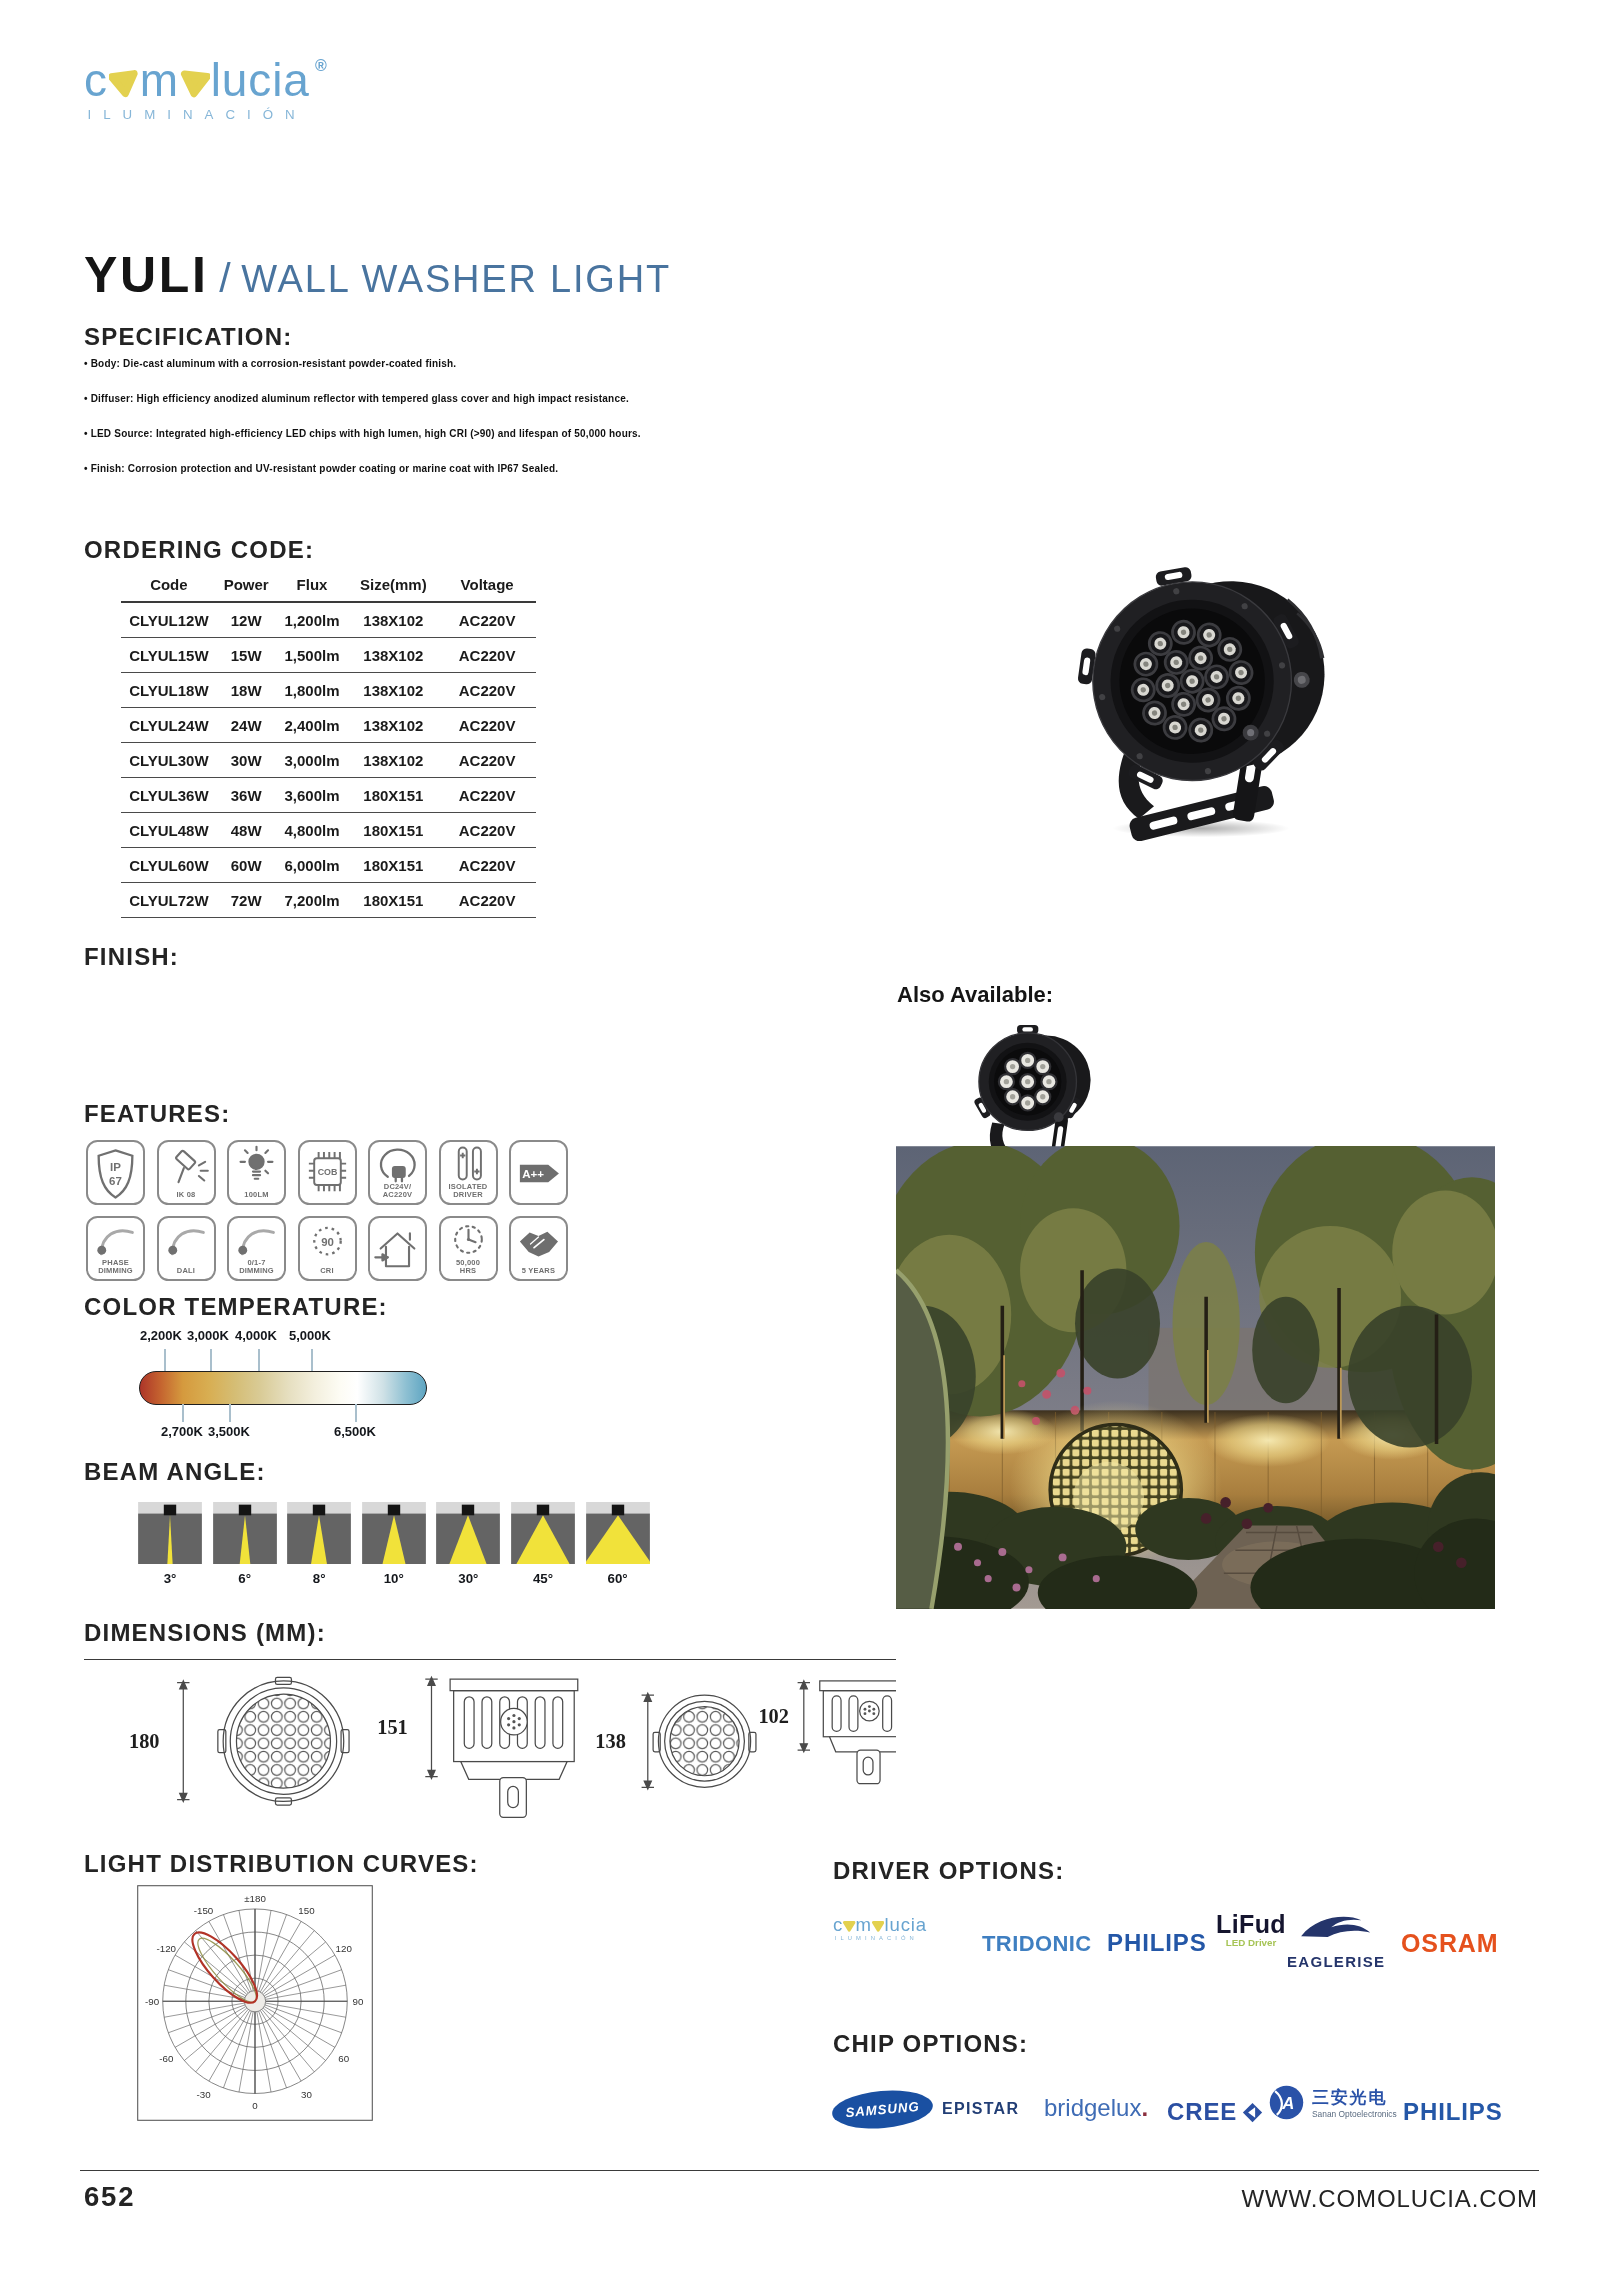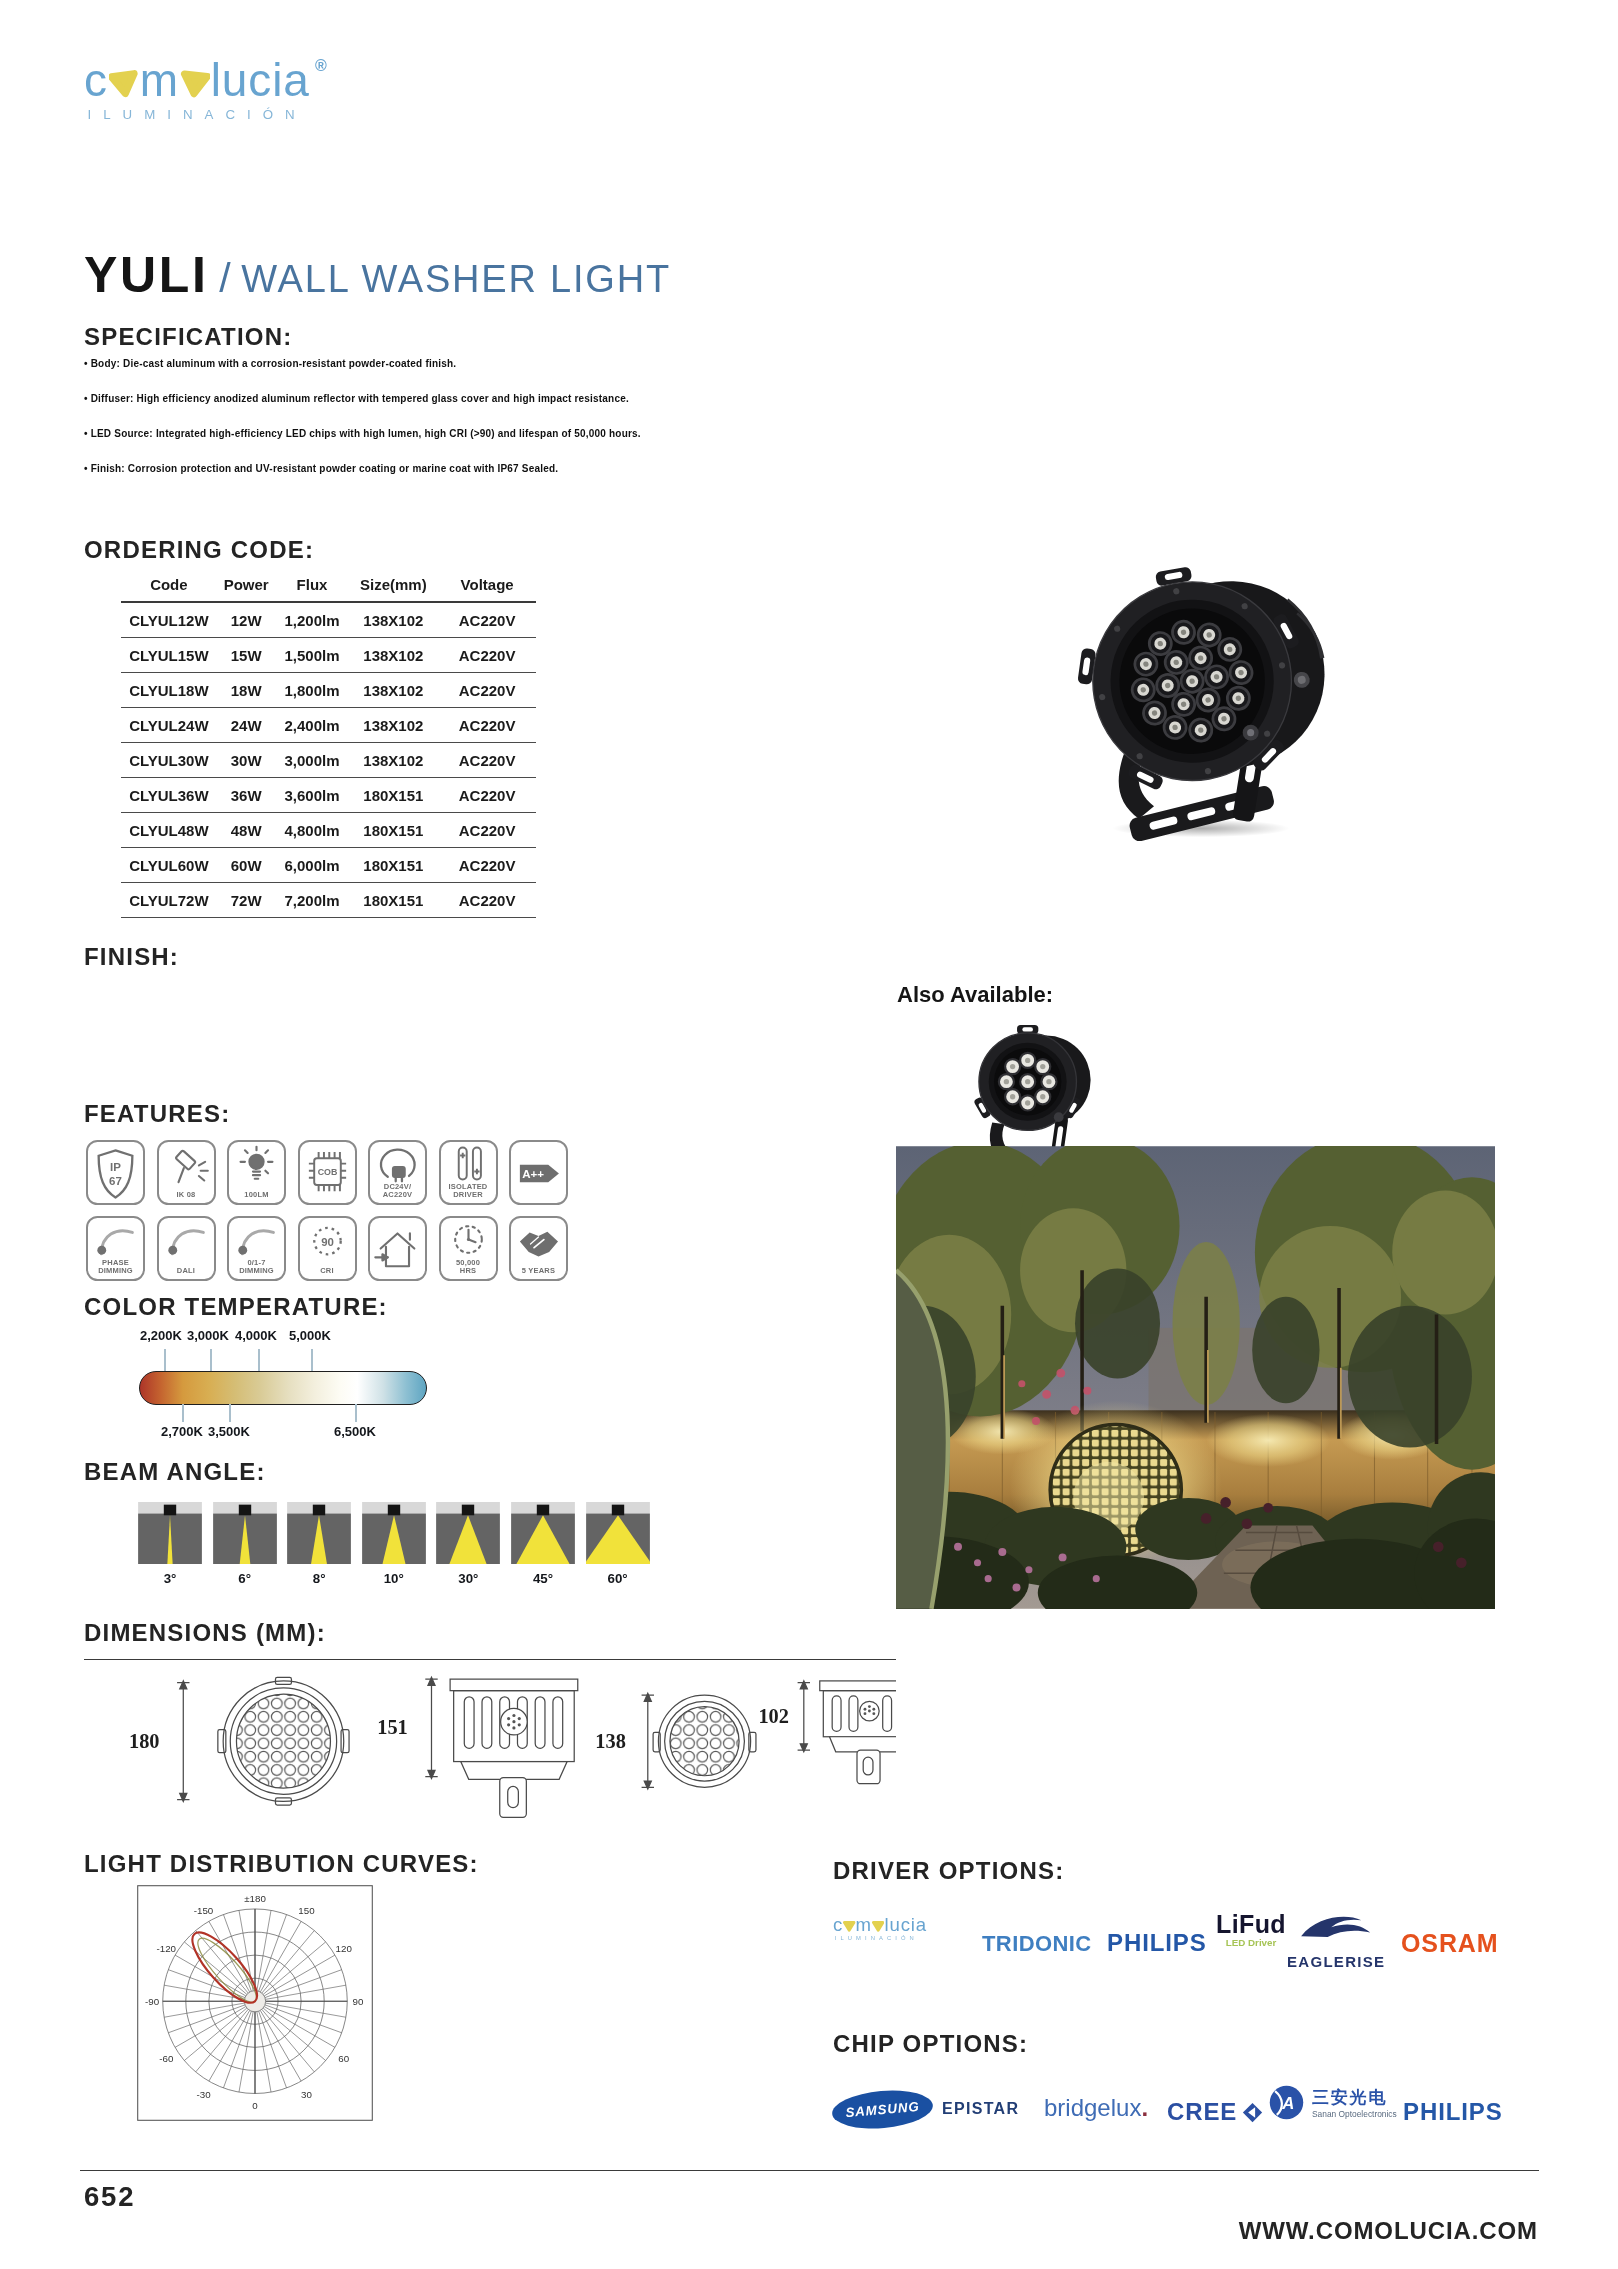--- a/index.html
+++ b/index.html
@@ -86,22 +86,22 @@
   .cree .nm{font-size:24px;font-weight:800;color:#2b4fa2;letter-spacing:0.9px;}
   .sanan{display:flex;align-items:center;gap:7px;}
   .sanan .cn{font-size:17px;font-weight:700;color:#2a52a8;letter-spacing:1.8px;}
   .sanan .en{font-size:8.4px;color:#5a6b80;margin-top:0.9px;}
   .mini-logo .logo-ltr{font-size:18.6px;line-height:19.5px;}
   .mini-logo .logo-tri{margin:3.5px 0 0 0;}
   .mini-logo .logo-sub{font-size:5.8px;letter-spacing:4.1px;margin-top:0.9px;padding-left:1.8px;}
   
   .f-page{position:absolute;left:84px;top:2181px;font-size:27.5px;font-weight:700;
           letter-spacing:1.8px;color:#242424;}
-  .f-site{position:absolute;right:80px;top:2185px;font-size:24px;font-weight:700;
-          letter-spacing:0.9px;color:#242424;margin-top:32px;}
+  .f-site{position:absolute;right:80px;top:2185px;font-size:24px;font-weight:400;
+          letter-spacing:0.9px;color:#242424;}
   svg text{font-family:"Liberation Sans",sans-serif;}
   text.dimnum{font-family:"Liberation Serif",serif;font-weight:700;font-size:23px;fill:#1e1e1e;}
 </style>
 </head>
 <body>
 
 <div id="page">
 
   <div class="logo">
     <div class="logo-row">

